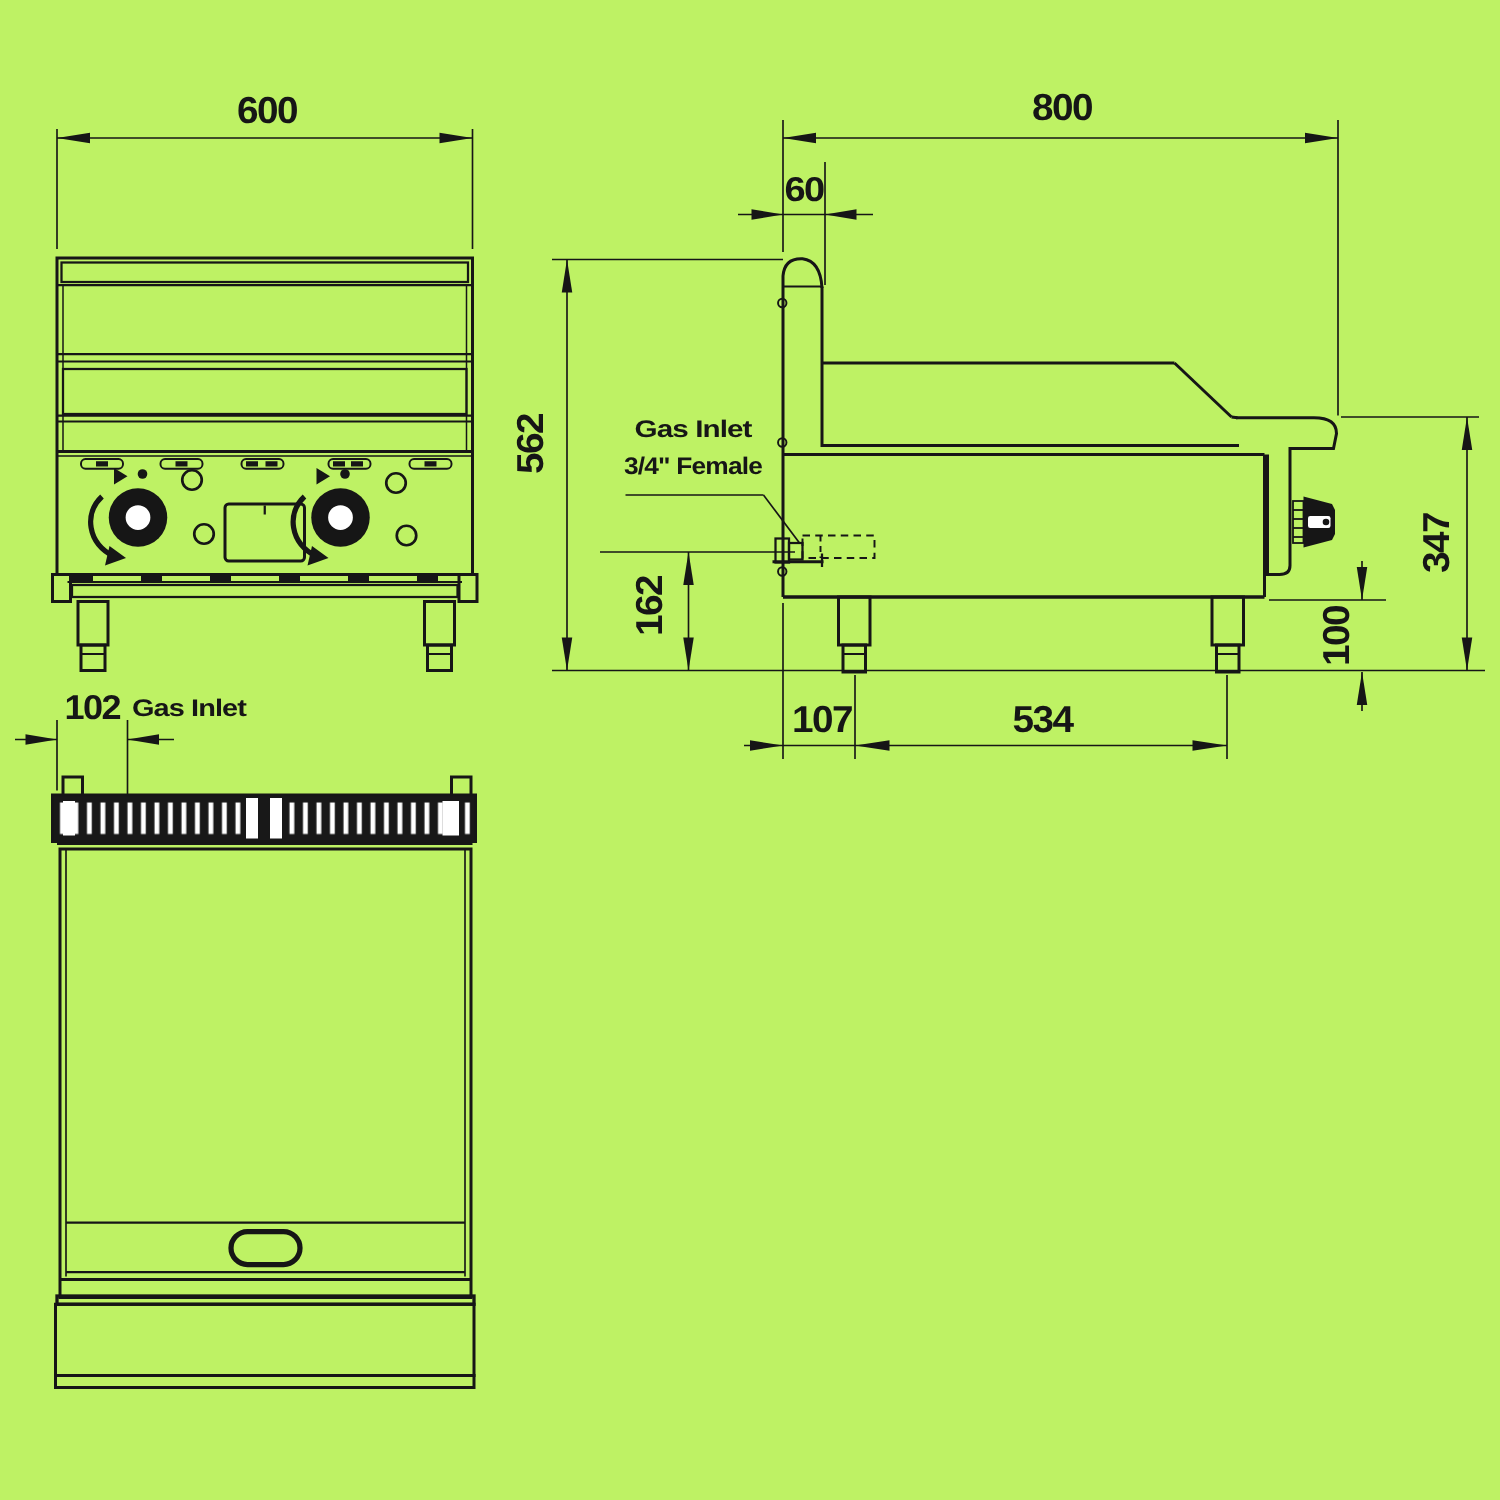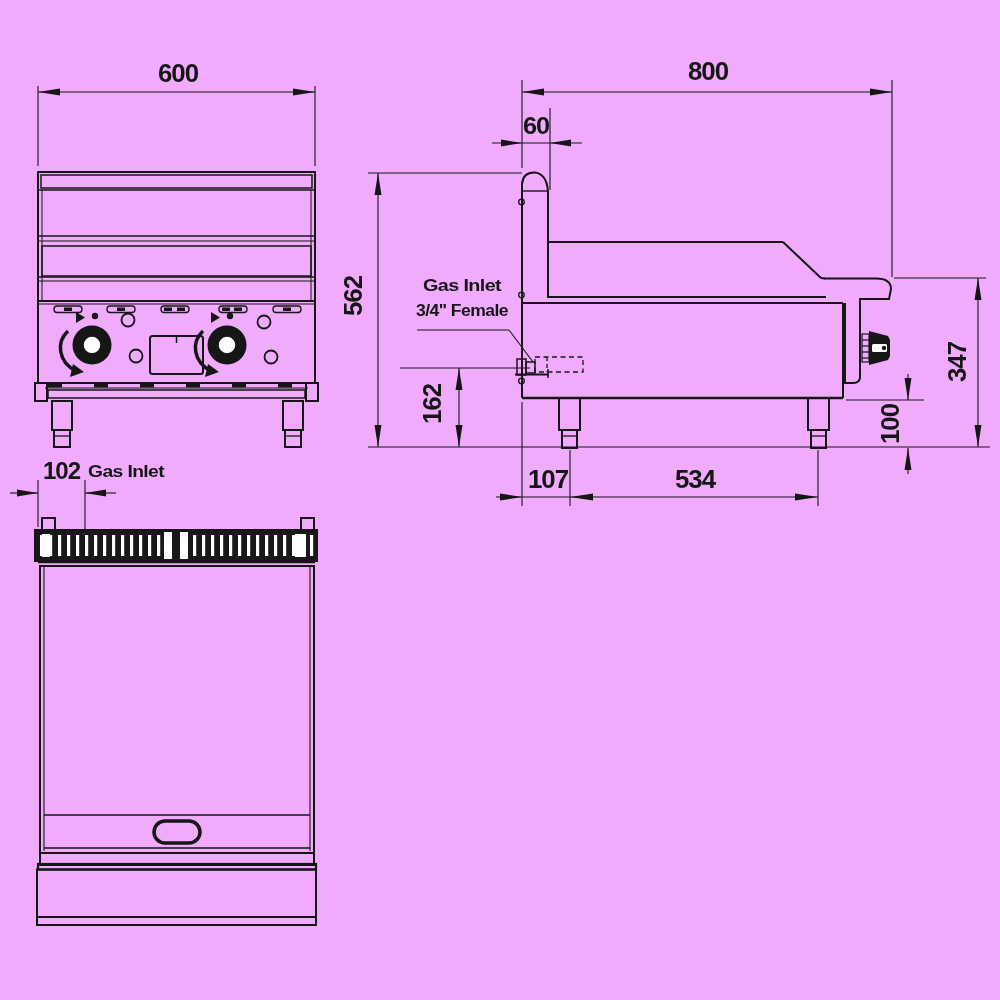--- a/index.html
+++ b/index.html
@@ -1,16 +1,16 @@
 <!DOCTYPE html>
 <html><head>
 <meta charset="utf-8">
 <style>
   html,body{margin:0;padding:0;background:#ffffff;}
-  .canvas{position:relative;width:1000px;height:1000px;background:#f0abfc;overflow:hidden;
+  .canvas{position:relative;width:1000px;height:1000px;background:#bef264;overflow:hidden;
           font-family:"Liberation Sans",sans-serif;}
   svg{position:absolute;left:0;top:0;}
   .ln{stroke:#161616;fill:none;}
   .dimtxt{fill:#161616;font-family:"Liberation Sans",sans-serif;font-weight:bold;
           font-size:25px;letter-spacing:-1px;}
   .dimtxt-sm{fill:#161616;font-family:"Liberation Sans",sans-serif;font-weight:bold;
           font-size:23px;letter-spacing:-1px;}
   .notetxt{fill:#161616;font-family:"Liberation Sans",sans-serif;font-weight:bold;
           font-size:16px;letter-spacing:-0.5px;}
   .arr{fill:#161616;stroke:none;}

